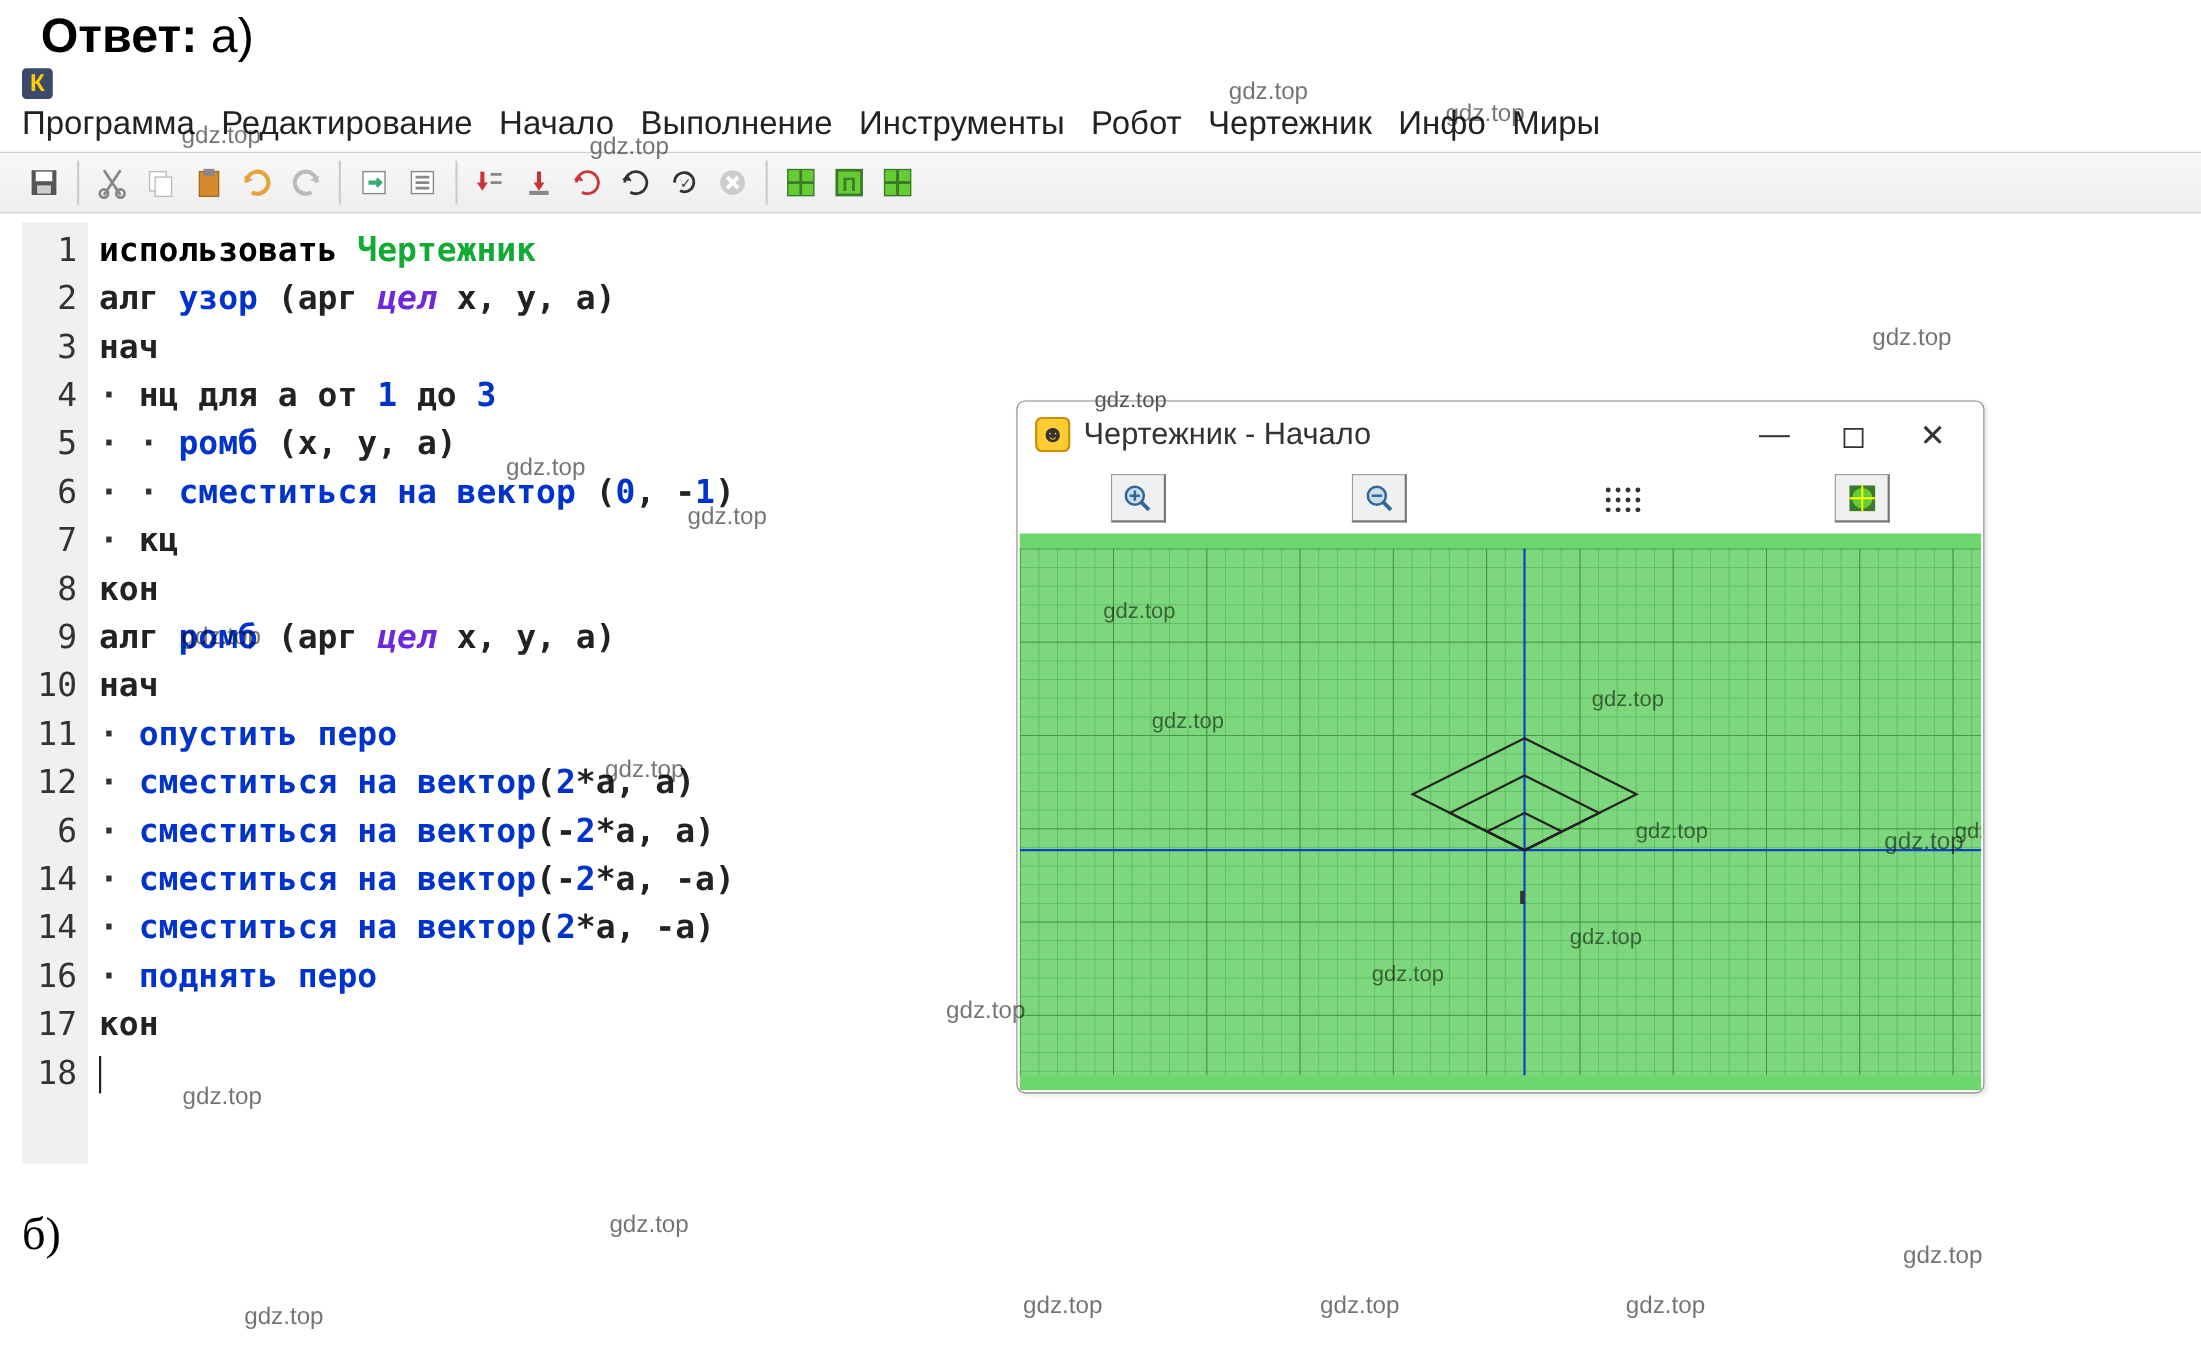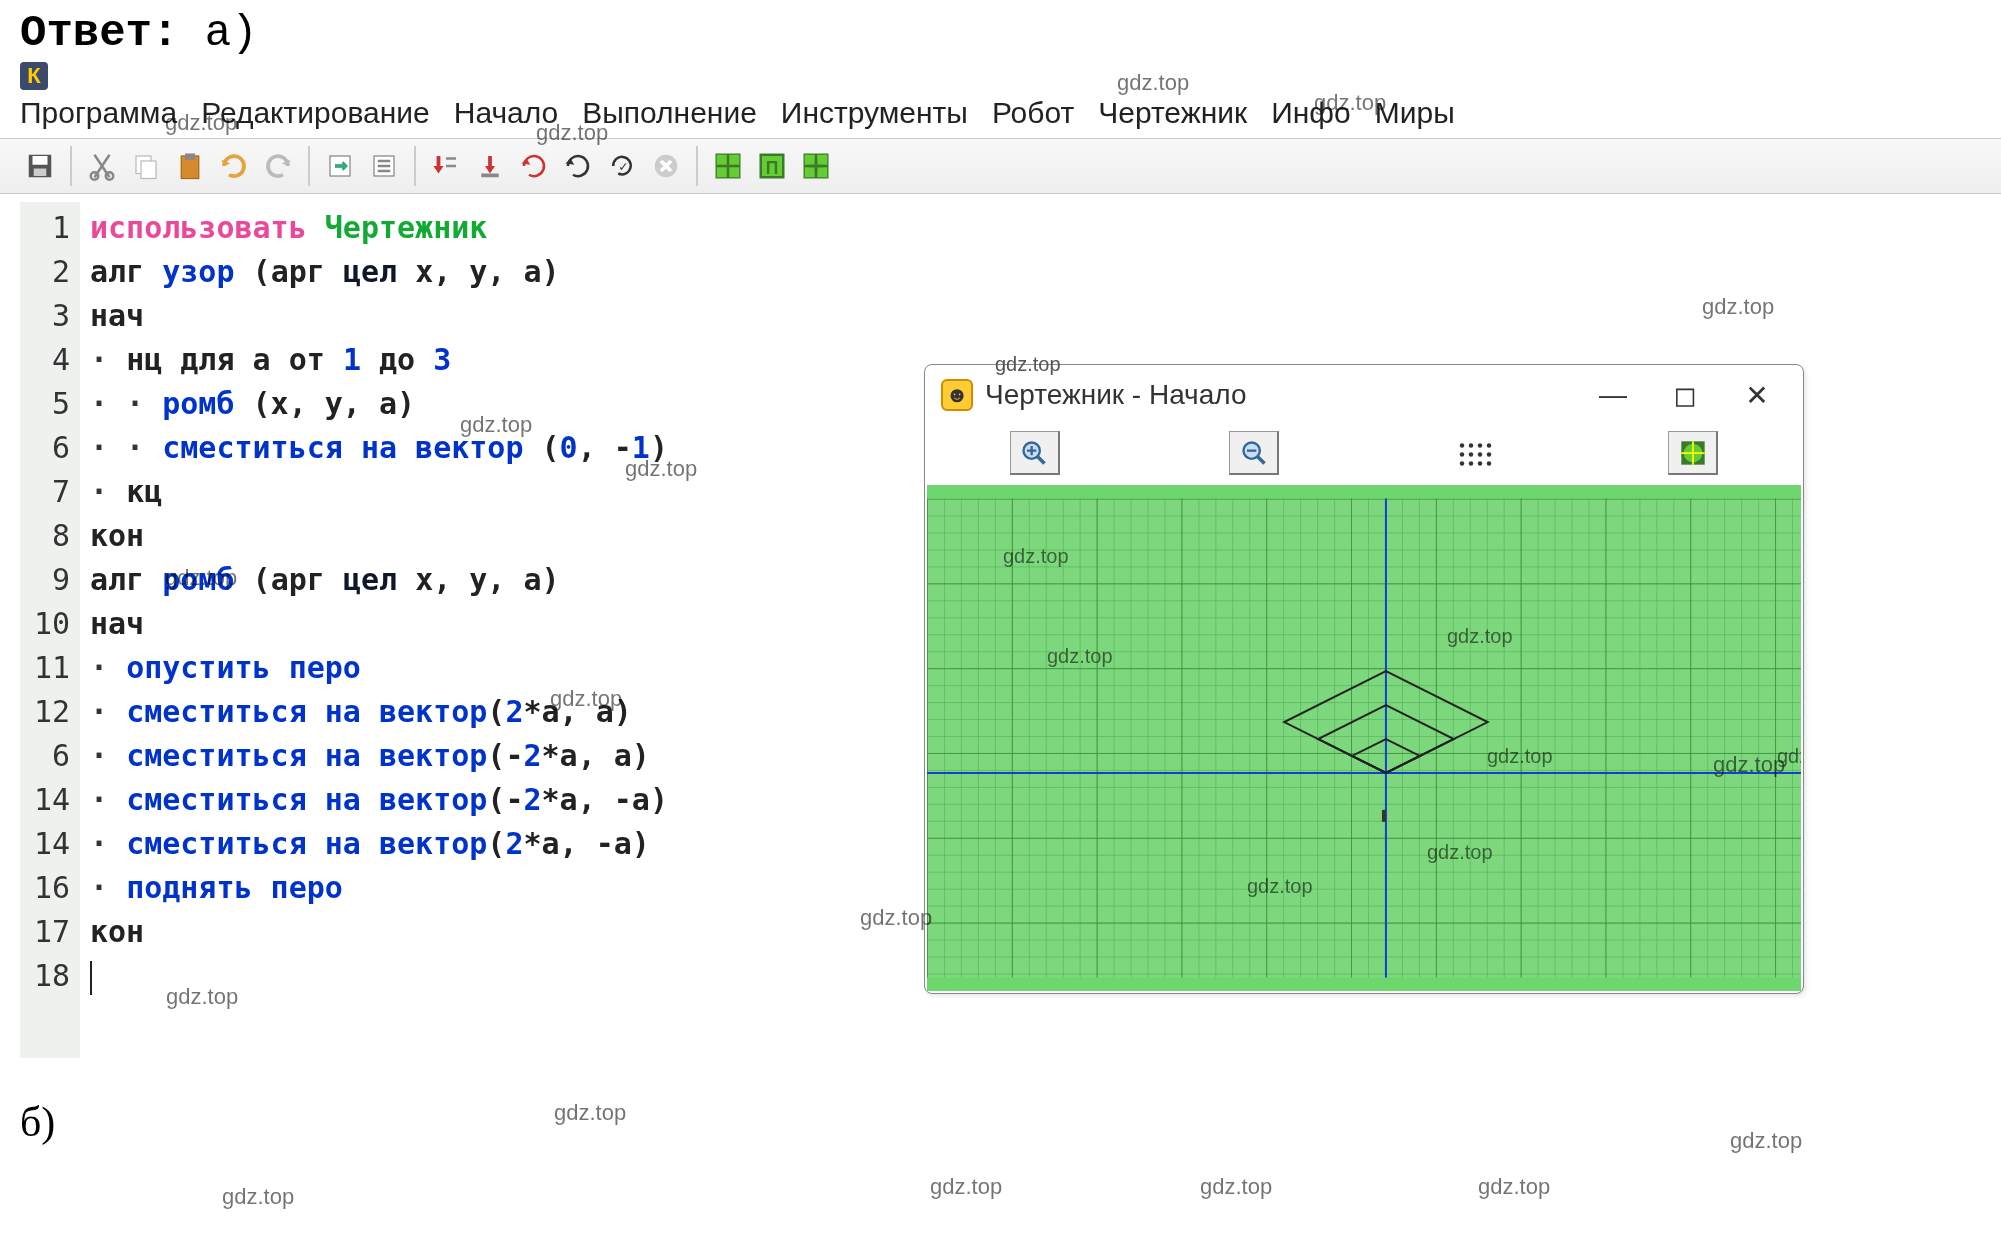--- a/index.html
+++ b/index.html
@@ -1,34 +1,34 @@
 <!DOCTYPE html>
 <html><head>
 <meta charset="utf-8">
 <style>
 * { box-sizing: border-box; margin: 0; padding: 0; }
 body { font-family: Arial, sans-serif; background: #fff; width: 2001px; height: 1246px; position: relative; font-size: 24px; }
-.answer-header { font-family: Liberation Mono, monospace; font-size: 44px; padding: 8px 20px 4px 20px; }
+.answer-header { font-family: Liberation Sans, sans-serif; font-size: 44px; padding: 8px 20px 4px 20px; margin-left: 17px; }
 .answer-header b { font-weight: bold; }
 .titlebar { display: flex; align-items: center; gap: 10px; padding: 0 20px 4px 20px; font-size: 30px; color: #222; }
 .titlebar .icon-k { width: 28px; height: 28px; background: #3b4a6b; color: #ffcc00; display: flex; align-items: center; justify-content: center; font-weight: bold; font-size: 22px; border-radius: 4px; }
 .menubar { display: flex; gap: 24px; padding: 2px 20px 8px 20px; font-size: 30px; color: #222; }
 .menubar span { cursor: default; }
 .toolbar { display: flex; align-items: center; gap: 4px; padding: 4px 20px; border-top: 1px solid #ccc; border-bottom: 1px solid #ccc; background: linear-gradient(#f8f8f8,#eee); height: 56px; }
 .tool-sep { width: 2px; height: 40px; background: #ccc; margin: 0 6px; }
 .tool-btn { width: 40px; height: 40px; display: flex; align-items: center; justify-content: center; border: 1px solid transparent; border-radius: 3px; background: transparent; }
 .tool-btn svg { width: 30px; height: 30px; }
 .editor-wrap { display: flex; padding: 8px 0 0 20px; }
 .gutter { background: #eff1ef; width: 60px; text-align: right; padding: 4px 10px 60px 0; font-size: 30px; color: #333; font-family: "DejaVu Sans Mono", monospace; line-height: 44px; }
 .code { font-family: "DejaVu Sans Mono", Consolas, monospace; font-size: 30px; font-weight: bold; line-height: 44px; padding: 4px 0 0 10px; color: #222; white-space: pre; }
-.kw-use { color: #ec4899; }
+.kw-use { color: #000000; }
 .kw-name { color: #11aa33; }
 .kw-alg { color: #222; }
 .kw-proc { color: #0033cc; }
-.kw-type { color: #0f172a; }
+.kw-type { color: #6d28d9; font-style: italic; }
 .kw-num { color: #0033cc; }
 .kw-cmd { color: #0033cc; }
 .dot { color: #333; }
 .cursor-line::after { content: ""; display: inline-block; width: 2px; height: 34px; background: #222; vertical-align: middle; }
 .drafter-window { position: absolute; left: 924px; top: 364px; width: 880px; height: 630px; background: #fff; border: 1px solid #888; border-radius: 8px; box-shadow: 2px 2px 4px rgba(0,0,0,.1); display: flex; flex-direction: column; }
 .drafter-title { display: flex; align-items: center; padding: 10px 16px; gap: 12px; font-size: 28px; color: #333; }
 .drafter-title .smiley { width: 32px; height: 32px; background: #ffcc33; border: 2px solid #c98f00; border-radius: 6px; display: flex; align-items: center; justify-content: center; font-size: 22px; }
 .drafter-title .spacer { flex: 1; }
 .win-btn { width: 60px; height: 40px; display: flex; align-items: center; justify-content: center; font-size: 28px; color: #333; }
 .drafter-toolbar { display: flex; justify-content: space-around; align-items: center; padding: 6px 0 10px 0; }

